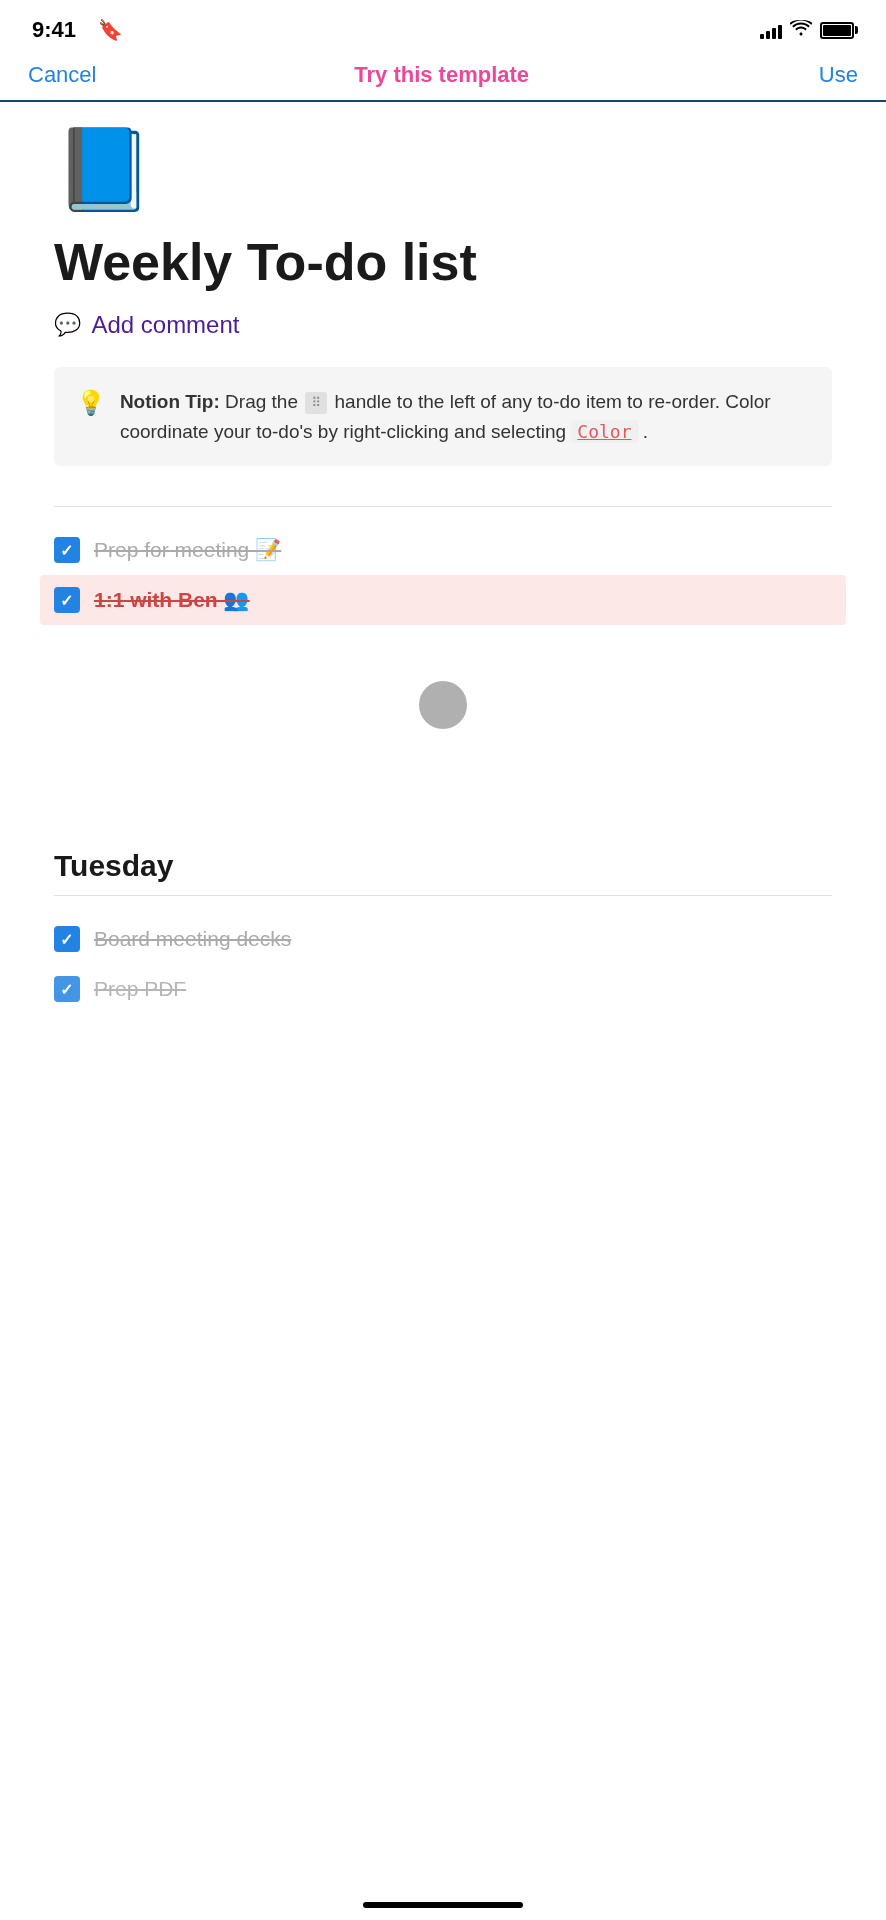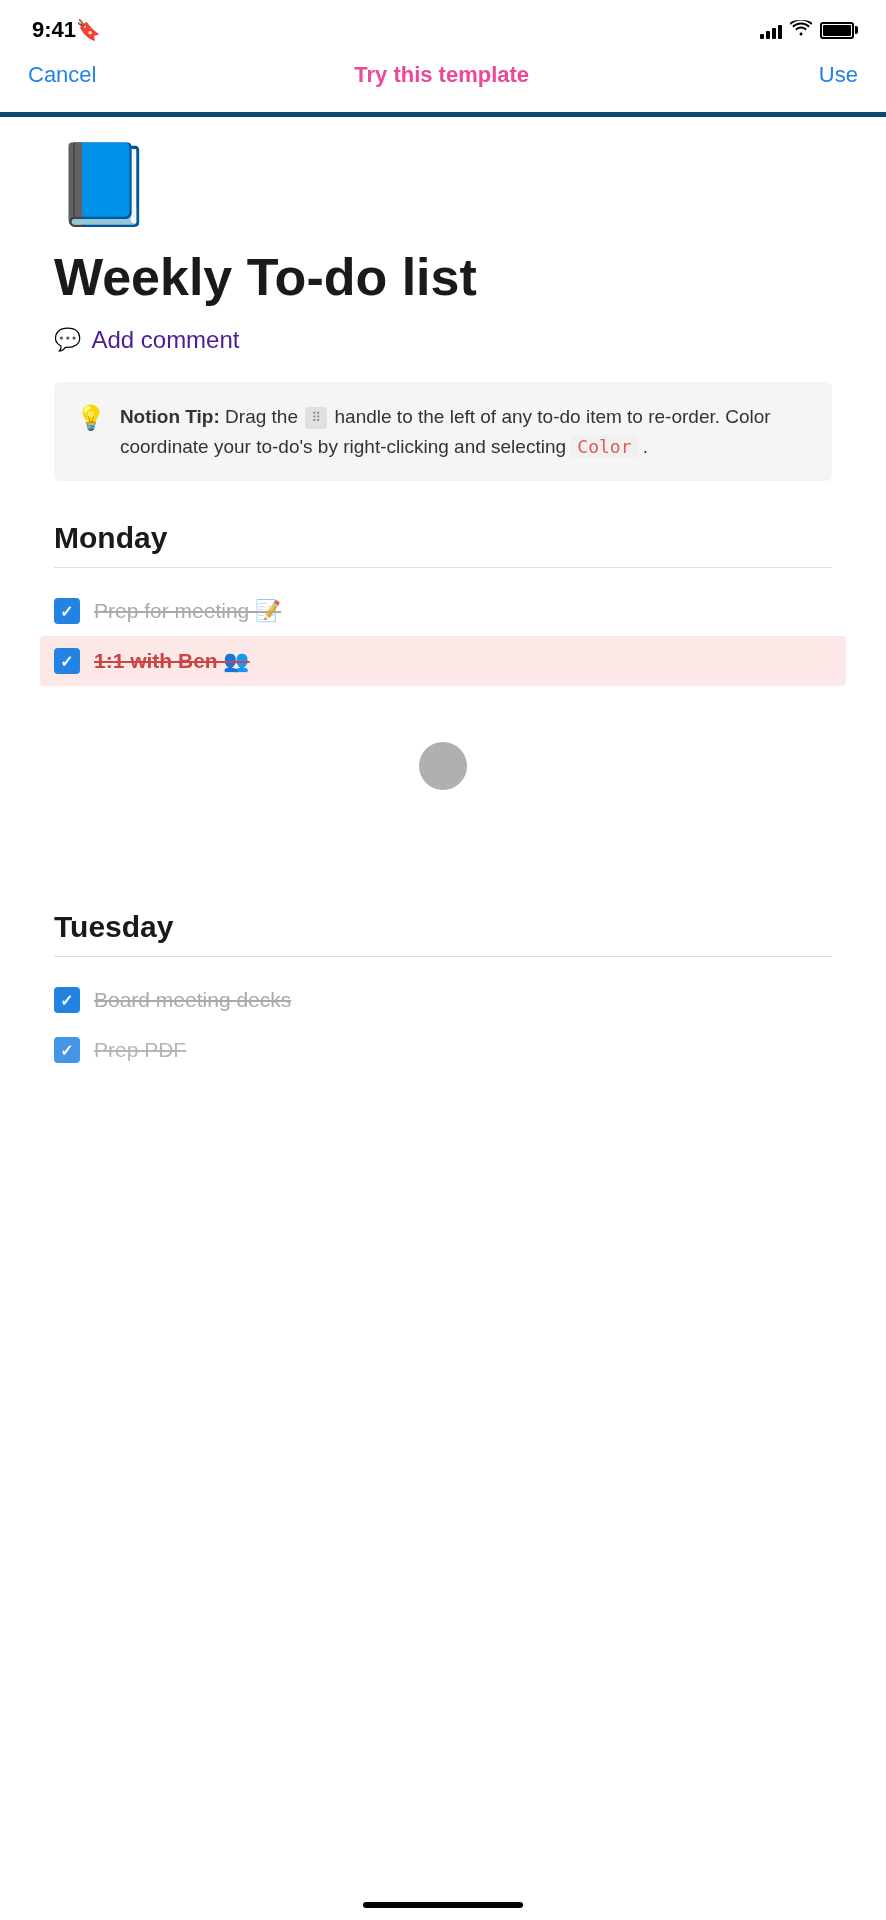--- a/index.html
+++ b/index.html
@@ -95,22 +95,22 @@
       height: 100%;
       background: #000;
       border-radius: 1px;
     }
 
     
     .nav-bar {
       display: flex;
       justify-content: space-between;
       align-items: center;
-      padding: 8px 28px 24px 28px;
-      border-bottom: 5px solid #0c4a6e;
+      padding: 8px 28px 12px 28px;
+      border-bottom: 2px solid #0c4a6e;
     }
 
     .nav-cancel {
       font-size: 22px;
       color: #2383e2;
       font-weight: 400;
       cursor: pointer;
     }
 
     .nav-title {
@@ -212,20 +212,21 @@
     }
 
     .color-code {
       display: inline;
       background: #f0f0f0;
       border-radius: 3px;
       padding: 1px 6px;
       font-family: monospace;
       font-size: 18px;
       color: #e05a5a;
+      text-decoration: underline;
     }
 
     
     .day-section {
       margin-bottom: 36px;
     }
 
     .day-title {
       font-size: 30px;
       font-weight: 800;
@@ -306,21 +307,21 @@
       width: 160px;
       height: 6px;
       background: #000;
       border-radius: 3px;
     }
   </style>
 </head>
 <body>
 
 <div class="status-bar">
-  <div style="display:flex; align-items:center; gap:0;text-align:right;">
+  <div style="display:flex; align-items:center; gap:22px;text-align:right;">
     <span class="status-time">9:41</span>
     <span class="bookmark-icon">🔖</span>
   </div>
   <div class="status-icons">
     <div class="signal-bars">
       <span></span>
         <span></span>
         <span></span>
         <span></span>
     </div>
@@ -363,21 +364,20 @@
       <span class="tip-bold">Notion Tip:</span>
       <span> Drag the </span>
       <span class="drag-handle-icon">⠿</span>
       <span> handle to the left of any to-do item to re-order. Color coordinate your to-do's by right-clicking and selecting </span>
       <span class="color-code">Color</span>
       <span>.</span>
     </p>
   </div>
 
   <div class="day-section">
-    <h2 class="day-title">Monday</h2>
     <hr class="day-divider">
 
     <div class="todo-item">
       <div class="checkbox">
         <span class="checkbox-check">✓</span>
       </div>
       <span class="todo-text">Prep for meeting 📝</span>
     </div>
 
     <div class="todo-item highlighted">

